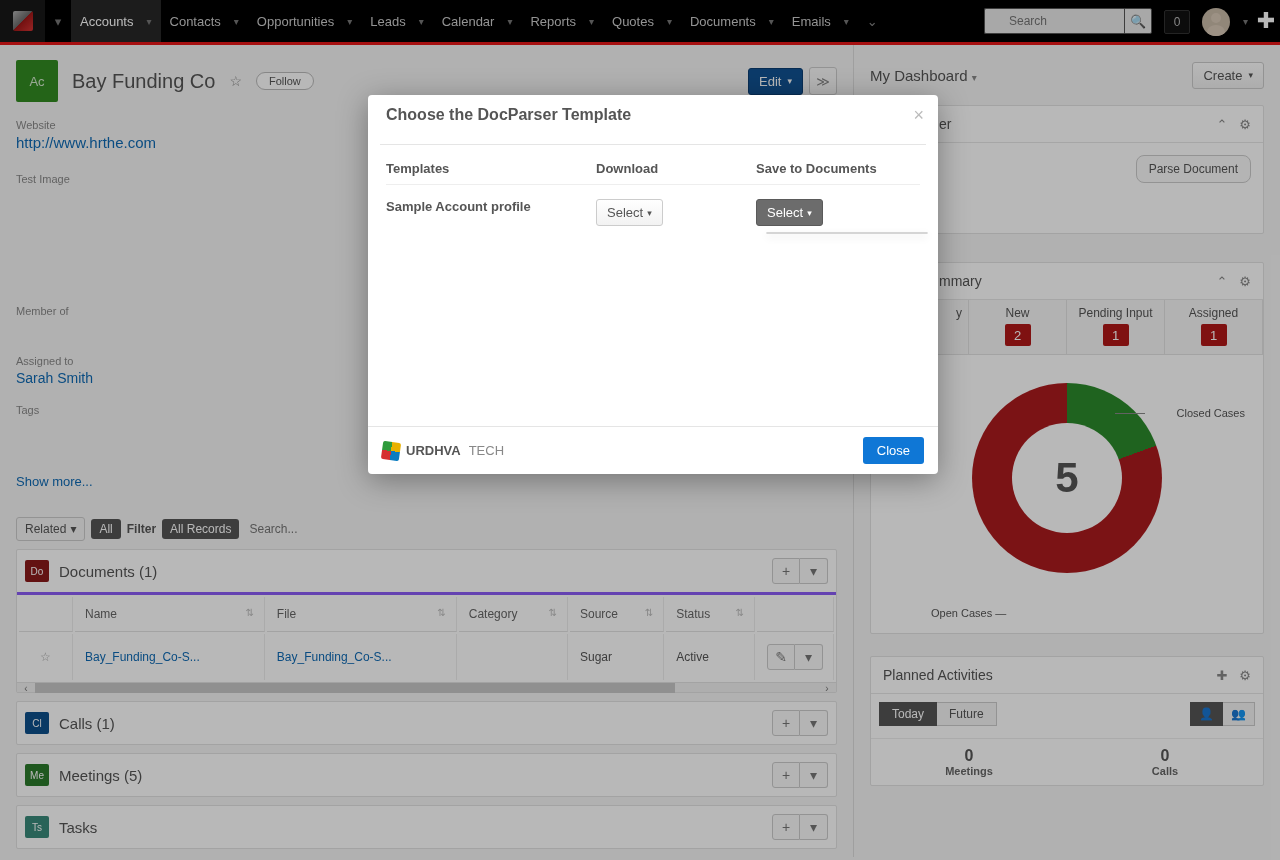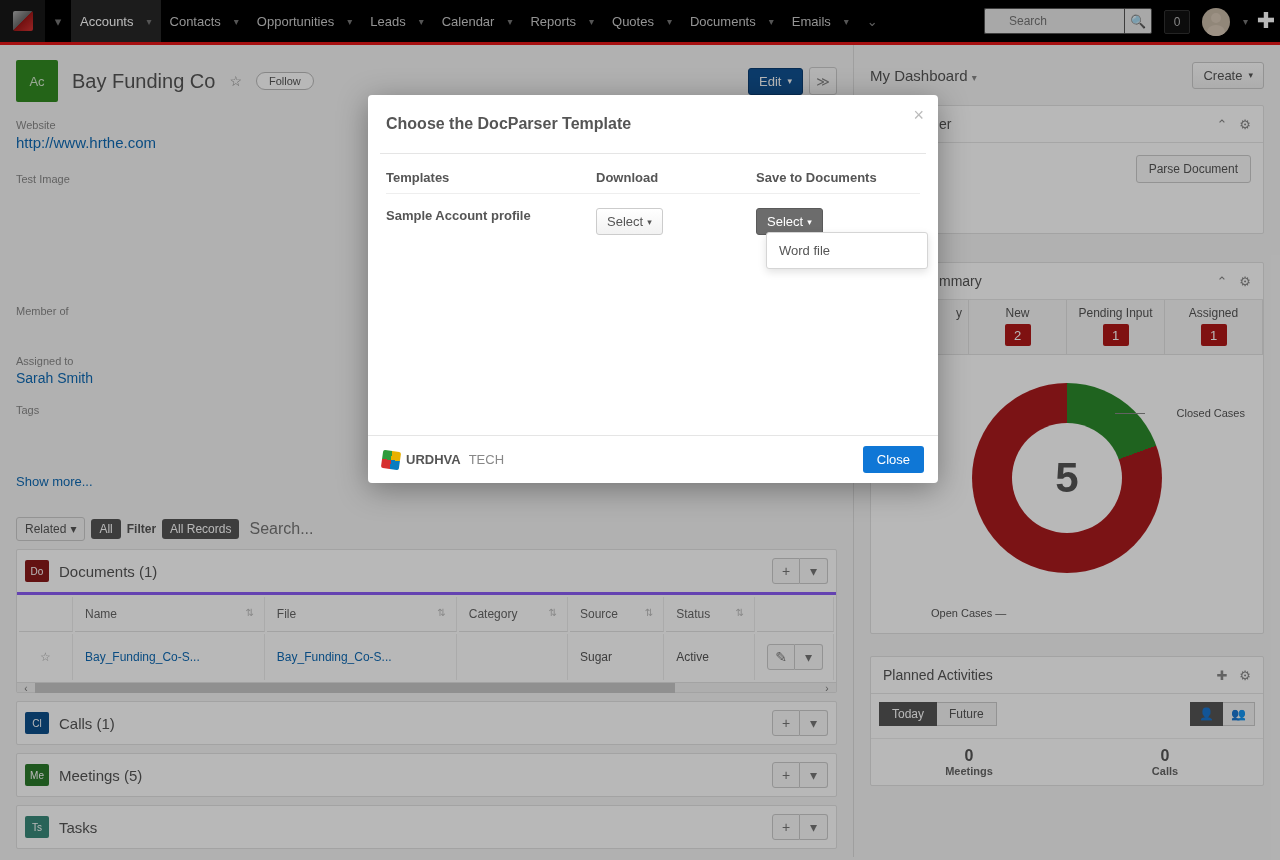--- a/index.html
+++ b/index.html
@@ -41,21 +41,21 @@
 
 .field-label { font-size:11px; color:#888; margin-top:14px;}
 .field-link { color:#0f6ab4; font-size:15px; margin-top:3px; display:block;}
 .show-more { color:#0f6ab4; font-size:13px; margin-top:28px; display:inline-block;}
 .assigned { color:#0f6ab4; font-size:14px; margin-top:3px;}
 
 
 .related-bar { margin-top:28px; display:flex; align-items:center; gap:6px;}
 .rb-btn { border:1px solid #ccc; background:#f4f4f4; padding:4px 8px; border-radius:3px; display:inline-flex; align-items:flex-start; gap:4px; font-size:12px;}
 .rb-pill { background:#555; color:#fff; padding:3px 8px; border-radius:3px; font-size:12px;}
-.rb-search { border:none; background:transparent; font-size:16px; color:#888; margin-left:4px; outline:none;}
+.rb-search { border:none; background:transparent; font-size:12px; color:#888; margin-left:4px; outline:none;}
 
 
 .panel { margin-top:8px; border:1px solid #e2e2e2; border-radius:2px; background:#fff;}
 .panel-head { display:flex; align-items:center; padding:8px 8px; gap:10px;}
 .pbadge { width:24px; height:22px; color:#fff; font-size:10px; display:flex; align-items:center; justify-content:center; border-radius:2px;}
 .panel-title { font-size:15px; color:#555;}
 .panel-actions { margin-left:auto; display:flex; gap:0;}
 .icon-btn { width:28px; height:26px; border:1px solid #ccc; background:#fafafa; display:flex; align-items:center; justify-content:center; color:#777; font-size:14px;}
 .icon-btn:first-child{border-radius:3px 0 0 3px;}
 .icon-btn:last-child{border-radius:0 3px 3px 0; border-left:none;}
@@ -73,21 +73,21 @@
 
 
 .dash-head { display:flex; align-items:center; height:40px;}
 .dash-title { font-size:15px; color:#555;}
 .create-btn { margin-left:auto;}
 .rpanel { border:1px solid #e2e2e2; background:#fff; border-radius:2px; margin-top:10px;}
 .rpanel-head { display:flex; align-items:center; padding:10px 12px; border-bottom:1px solid #e7e7e7;}
 .rpanel-title { font-size:14px; color:#555;}
 .rpanel-tools { margin-left:auto; display:flex; gap:12px; color:#888;}
 .rpanel-body { padding:12px;}
-.parse-btn { border:1px solid #ccc; background:#fafafa; padding:6px 12px; border-radius:3px; font-size:12px; color:#555; float:right;}
+.parse-btn { border:1px solid #ccc; background:#fafafa; padding:6px 12px; border-radius:8px; font-size:12px; color:#555; float:right;}
 
 
 .case-tabs { display:flex; background:#f7f7f7; border-bottom:1px solid #e2e2e2;}
 .case-tab { flex:1; text-align:center; padding:6px 0 4px; font-size:12px; border-right:1px solid #e2e2e2;}
 .case-tab .num { margin:4px auto 4px; width:26px; height:22px; background:#b01818; color:#fff; display:flex; align-items:center; justify-content:center; font-size:13px; border-radius:2px;}
 .donut-wrap { position:relative; height:250px;}
 .donut { width:190px; height:190px; border-radius:50%; margin:28px auto 0; position:relative;
   background: conic-gradient(#2c8a2c 0deg 70deg, #ab1b1e 70deg 360deg);}
 .donut::after{content:"";position:absolute;inset:40px;background:#fff;border-radius:50%;}
 .donut-num{position:absolute; inset:0; display:flex; align-items:center; justify-content:center; font-size:42px; font-weight:bold; color:#555; z-index:2;}
@@ -99,21 +99,21 @@
 .pa-tab.active{background:#555;color:#fff;border-color:#555;}
 .pa-right-icons{margin-left:auto;display:flex;}
 .pa-stats{display:flex;margin-top:12px;border-top:1px solid #eee;}
 .pa-stat{flex:1;text-align:center;padding:8px 0;}
 .pa-stat .n{font-size:16px;font-weight:bold;color:#555;}
 .pa-stat .l{font-size:11px;color:#666;font-weight:bold;}
 
 
 .overlay { position:absolute; inset:0; background:rgba(0,0,0,0.28); z-index:50;}
 .modal { position:absolute; left:368px; top:95px; width:570px; background:#fff; border-radius:4px; box-shadow:0 6px 30px rgba(0,0,0,0.35); z-index:60;}
-.modal-head { padding:20px 18px 14px; }
+.modal-head { padding:11px 18px 14px; }
 .modal-title { font-size:16px; font-weight:bold; color:#555;}
 .modal-close { position:absolute; right:14px; top:10px; color:#bbb; font-size:18px; cursor:pointer;}
 .modal-divider{height:1px;background:#e5e5e5;margin:6px 12px 0;}
 .modal-body { padding:8px 18px 200px; }
 .mrow { display:flex; font-size:13px;}
 .mrow.head { font-weight:bold; color:#555; padding:8px 0; border-bottom:1px solid #eee;}
 .mcol1{flex:0 0 210px;} .mcol2{flex:0 0 160px;} .mcol3{flex:1;}
 .mrow.body { padding:14px 0 0; align-items:flex-start;}
 .sel-btn { display:inline-flex; align-items:center; gap:4px; border:1px solid #ccc; background:linear-gradient(#fff,#f2f2f2); padding:5px 10px; border-radius:3px; font-size:13px; color:#555; cursor:pointer;}
 .sel-btn.dark { background:#6c6c6c; color:#fff; border-color:#5a5a5a;}
@@ -448,14 +448,13 @@
     <div class="brand">
       <div class="mark"></div>
       <span style="font-weight:bold;">URDHVA</span>
         <span style="color:#888;font-weight:300;margin-left:2px;">TECH</span>
     </div>
     <button class="close-btn">Close</button>
   </div>
 </div>
 
 <div class="dropdown">
-  <div class="ditem">Word file</div>
 </div>
 
 </body></html>

